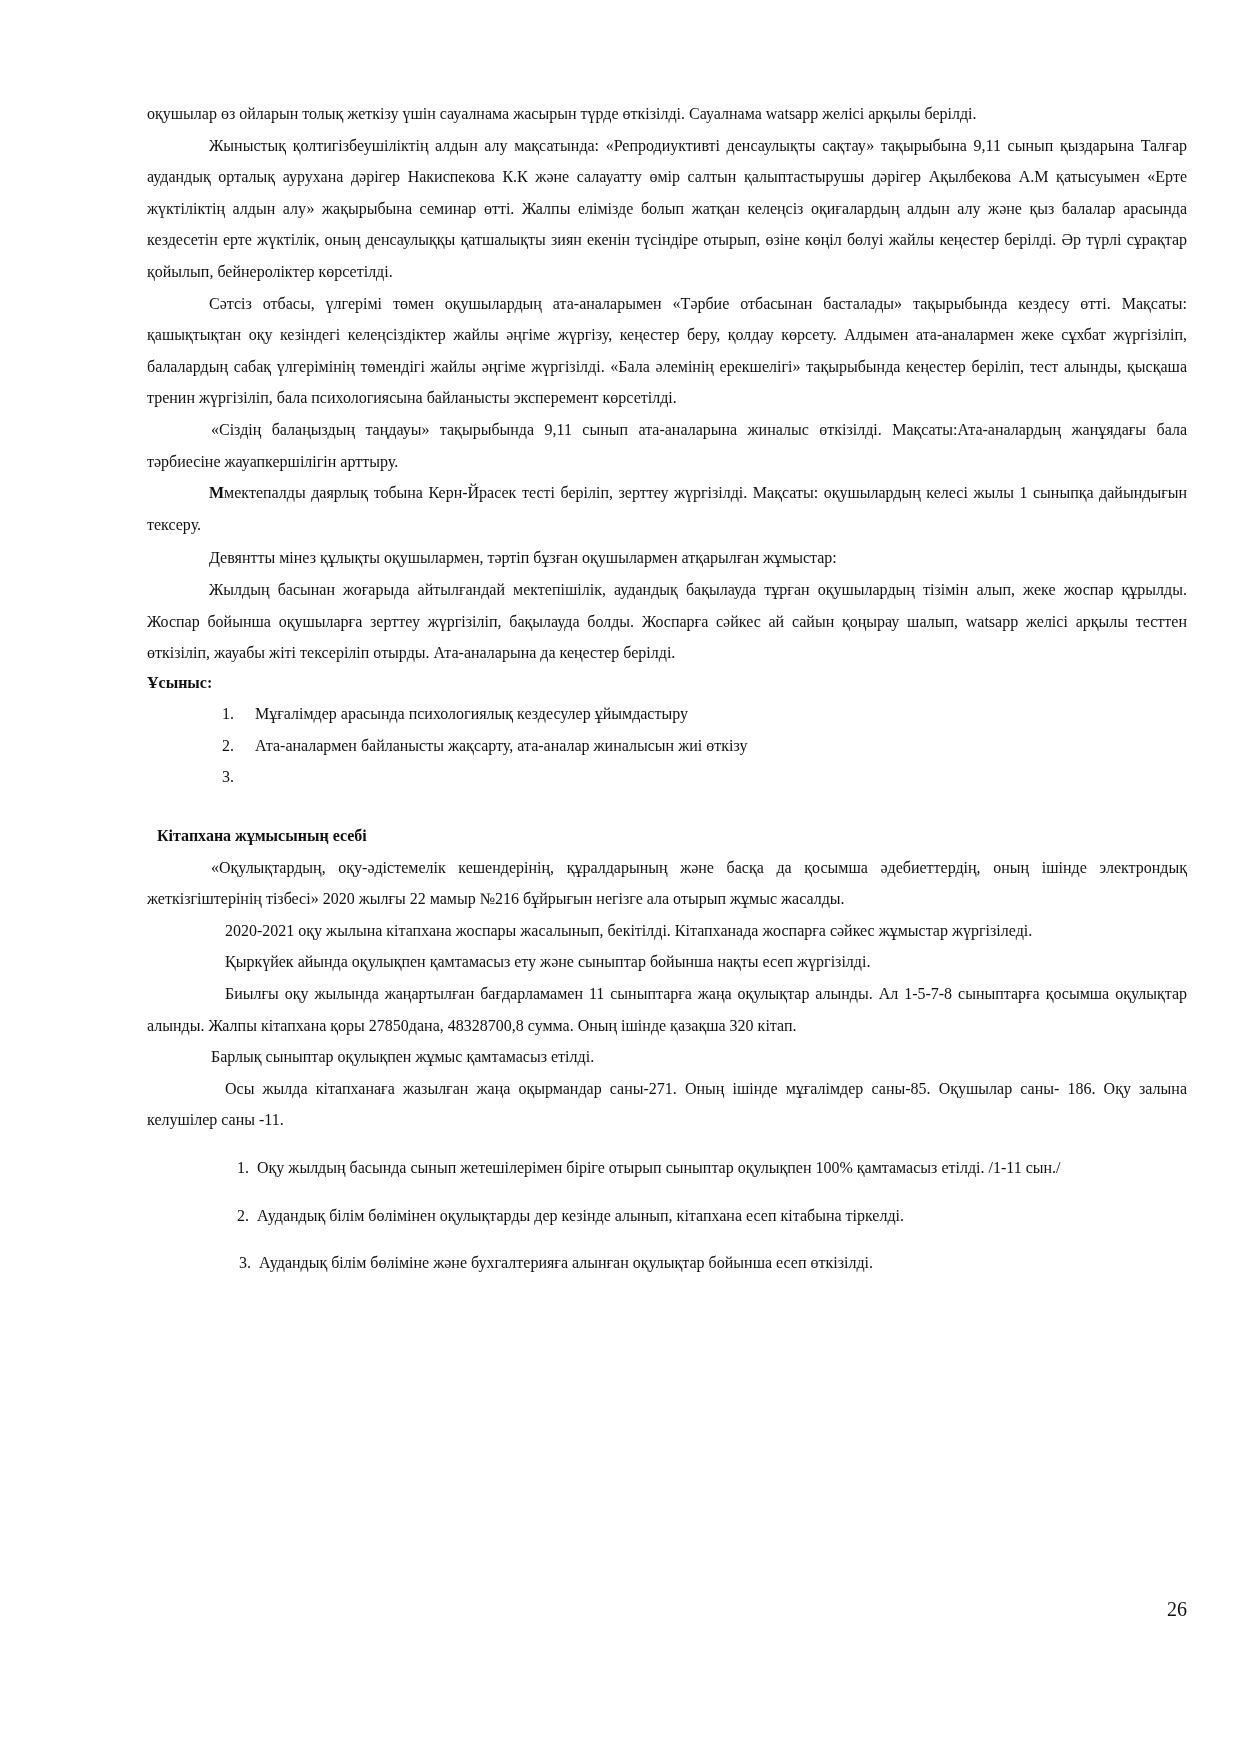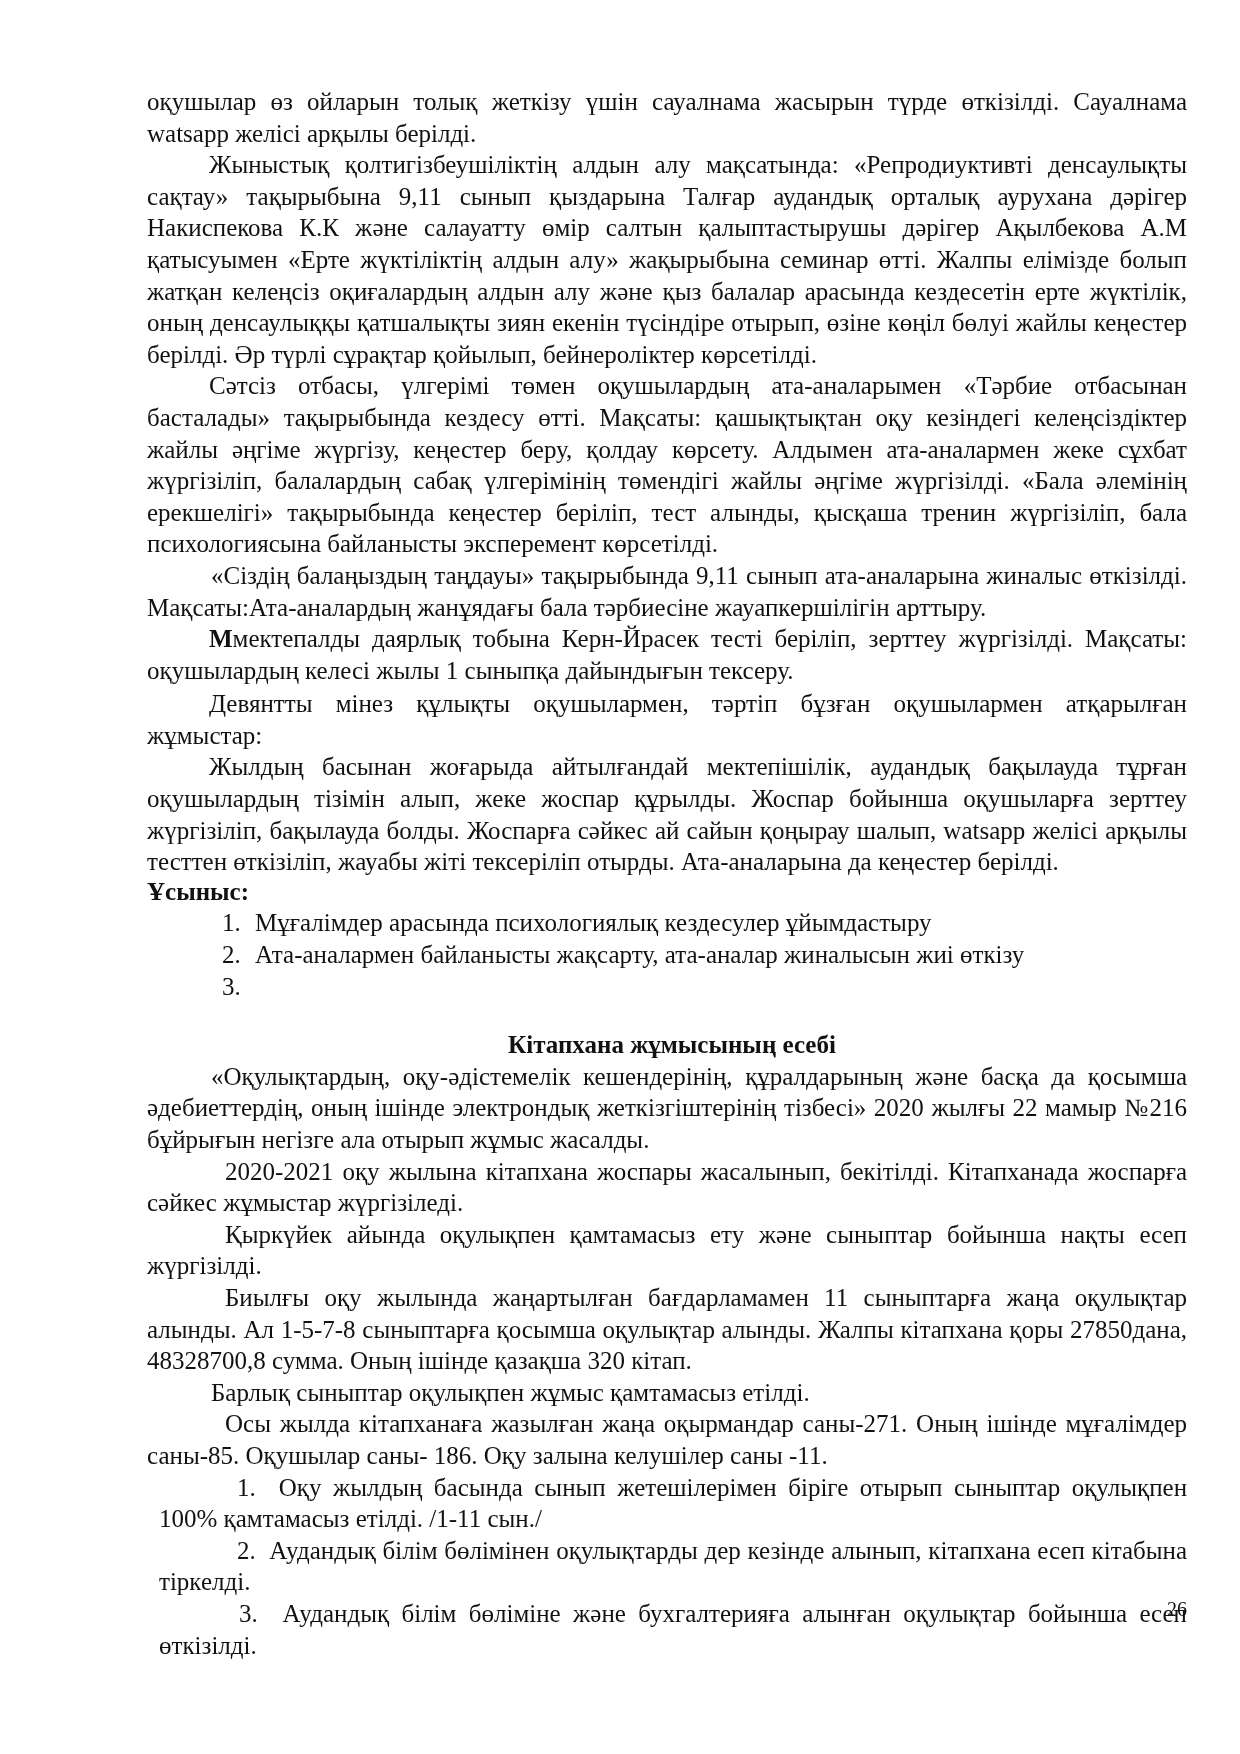--- a/index.html
+++ b/index.html
@@ -11,23 +11,23 @@
       width: 1240px;
       height: 1754px;
       position: relative;
       overflow: hidden;
       font-family: "Liberation Serif", "DejaVu Serif", serif;
       color: #111111;
     }
     .page {
       position: absolute;
       left: 147px;
-      top: 86px;
+      top: 98px;
       width: 1040px;
-      font-size: 25px;
+      font-size: 16px;
       line-height: 31.6px;
       text-align: justify;
     }
     .page p {
       margin: 0;
     }
     .indent { text-indent: 62px; }
     .indent-sm { text-indent: 64px; }
     .indent-lg { text-indent: 78px; }
     .no-indent { text-indent: 0; }
@@ -49,33 +49,33 @@
     }
     ol.recs li {
       text-align: left;
       display: flex;
     }
     ol.recs li .num {
       width: 33px;
       flex: none;
     }
     .section-title {
-      text-align: center;
       font-weight: bold;
       margin-top: 27px !important;
       text-indent: 0;
       padding-left: 10px;
     }
     .numbered-para {
       padding-left: 2px;
       text-indent: 74px;
     }
     .numbered-para.deep {
       padding-left: 12px;
       text-indent: 0;
+      margin-top: 16px;
     }
     .page-number {
       position: absolute;
       right: 53px;
       top: 1598px;
       font-size: 20px;
       font-family: "Liberation Serif", "DejaVu Serif", serif;
     }
   </style>
 </head>

